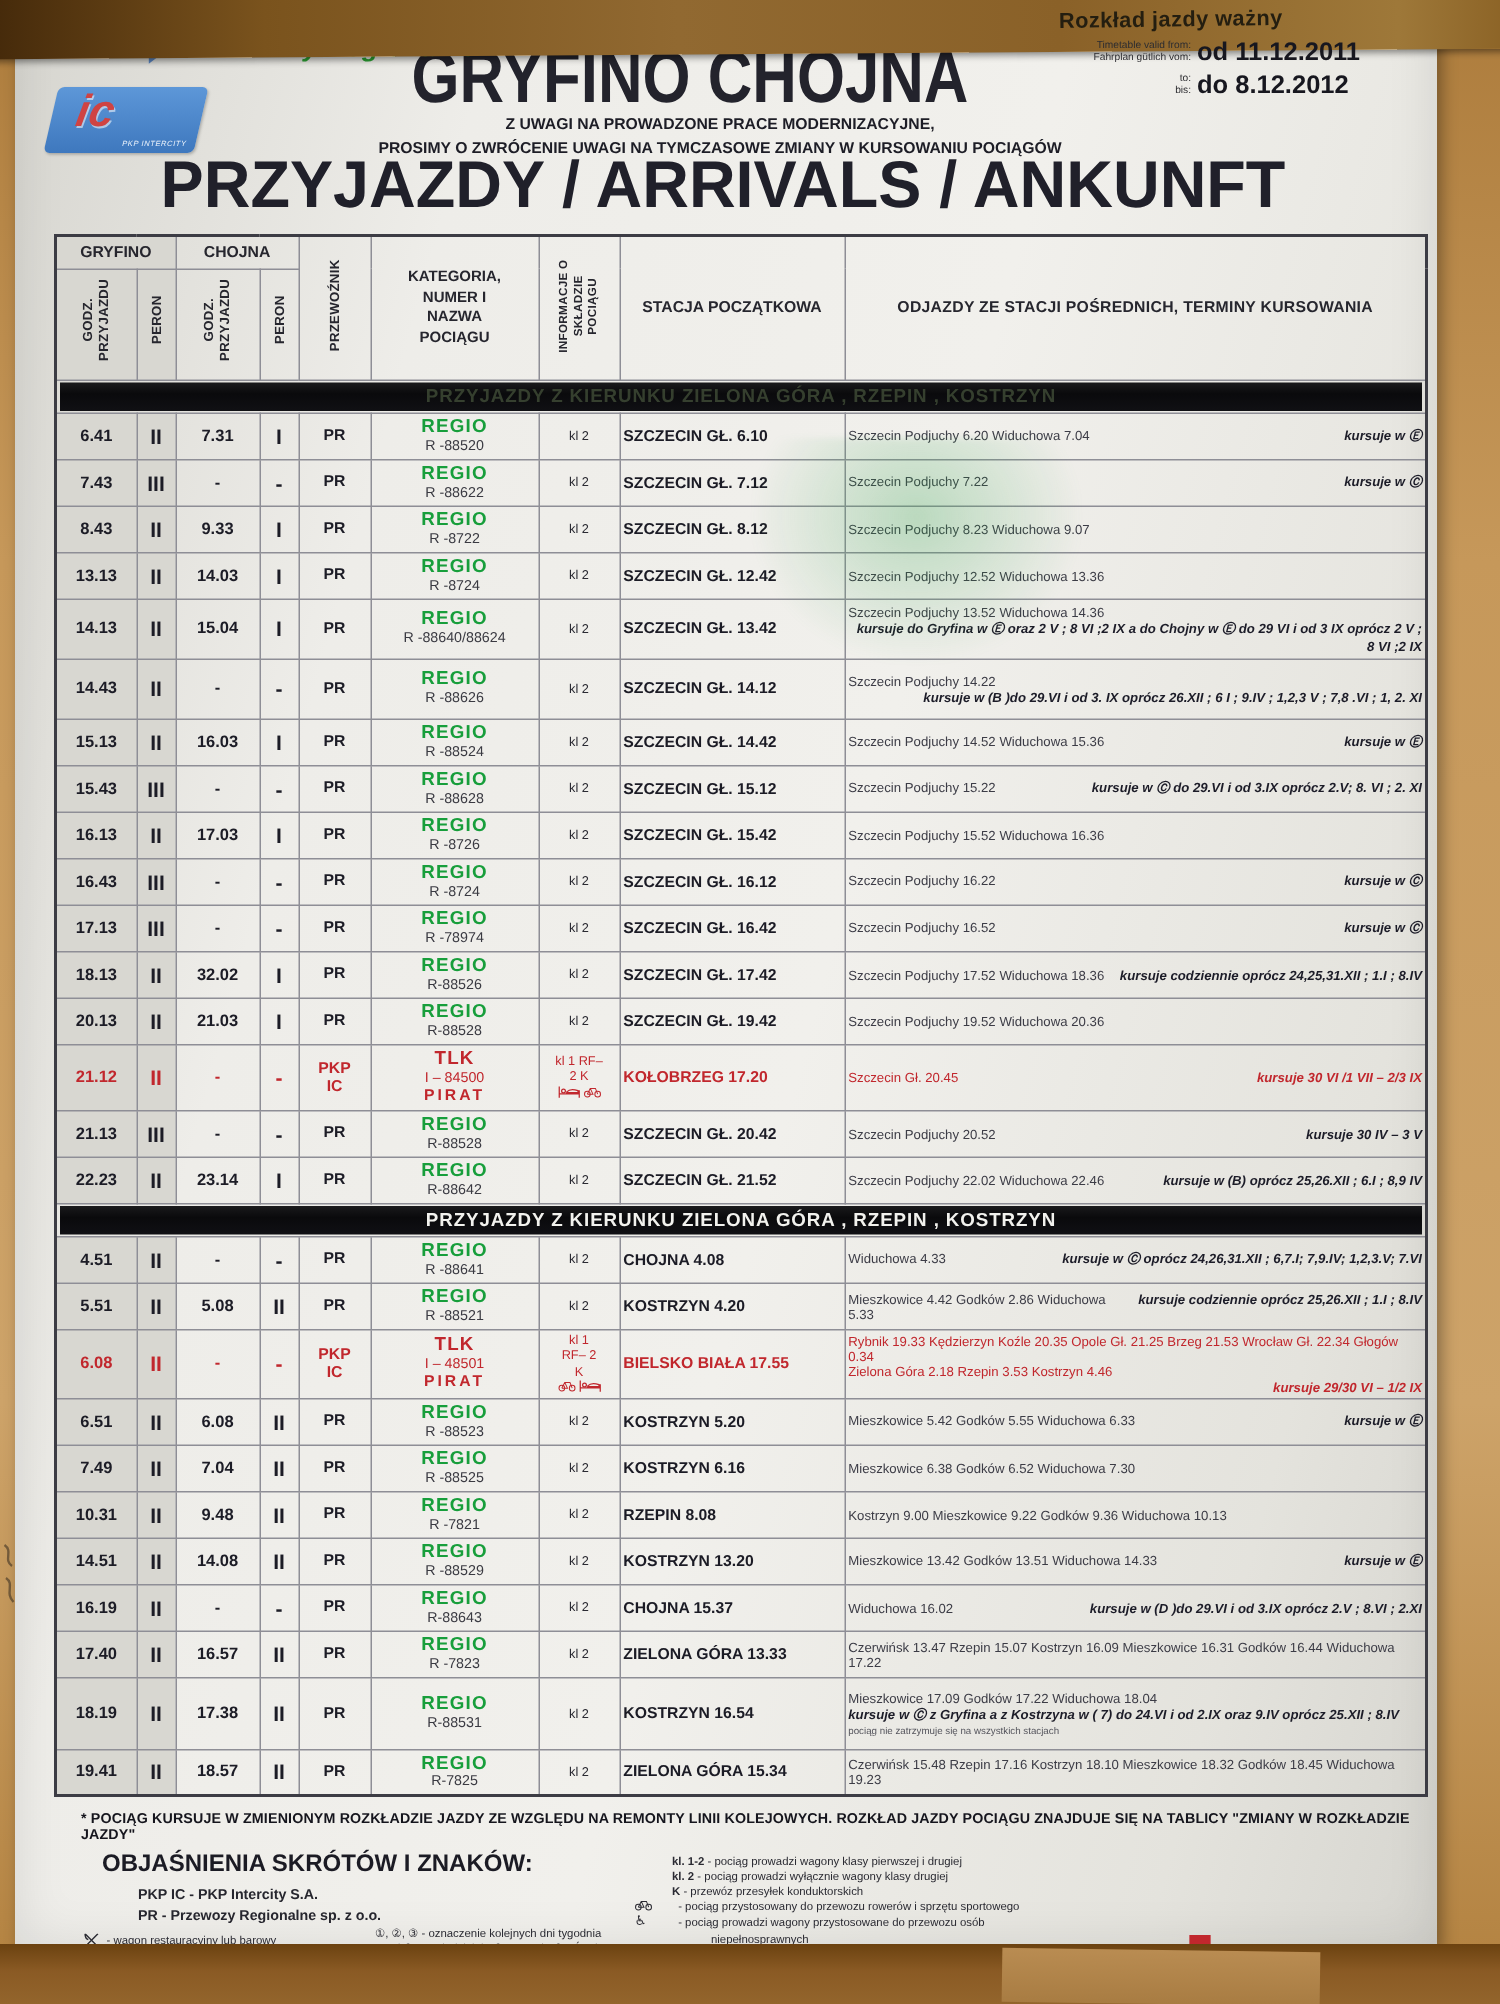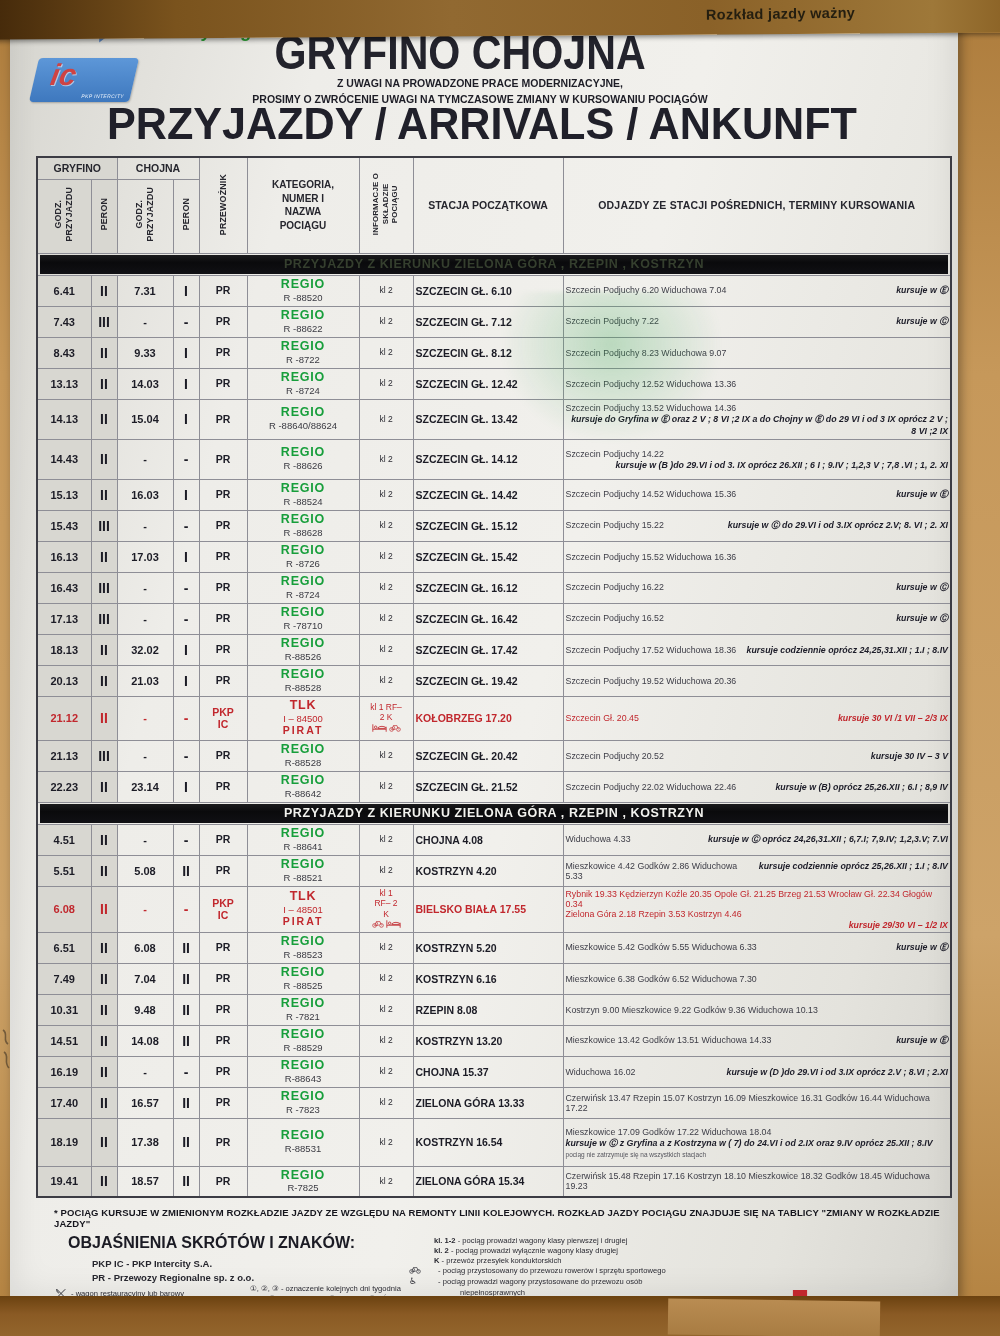--- a/index.html
+++ b/index.html
@@ -110,21 +110,21 @@
   .footnote{margin:9px 0 0 44px;font-size:9.5px;font-weight:bold;color:#15151d;letter-spacing:.1px;}
   .legend{position:relative;margin-top:5px;height:126px;color:#222;}
   .leg-title{position:absolute;left:58px;top:0;font-size:16px;font-weight:bold;color:#1b1b24;}
   .leg-co{position:absolute;left:82px;top:23px;font-size:9.5px;font-weight:bold;color:#26262e;line-height:1.5;}
   .leg-symbols{position:absolute;left:22px;top:55px;width:218px;font-size:7.6px;line-height:1.28;color:#2a2a32;}
   .leg-symbols .ls{display:flex;gap:3px;}
   .leg-symbols .s{min-width:36px;text-align:right;font-weight:bold;flex-shrink:0;}
   .leg-days{position:absolute;left:240px;top:50px;width:214px;font-size:7.6px;line-height:1.3;color:#2a2a32;}
   .leg-days div:nth-child(n+2){padding-left:14px;}
   .leg-kl{position:absolute;left:438px;top:2px;width:238px;font-size:7.6px;line-height:1.3;color:#2a2a32;}
-  .leg-kl div{padding-left:12px;text-indent:-26px;}
+  .leg-kl div{padding-left:26px;text-indent:-26px;}
   .leg-right{position:absolute;left:658px;top:2px;width:288px;text-align:center;
     font-size:9.5px;font-weight:bold;color:#26262e;line-height:1.3;white-space:pre-line;}
   .leg-arrow{position:absolute;left:772px;top:56px;}
 </style>
 </head>
 <body>
 
 <div class="paper">
 
   <div class="pr-logo">
@@ -134,20 +134,32 @@
         <path d="M46 15 H76 V9 L93 22 L76 35 V29 H46 Z" fill="#4a7cc0" opacity=".88"></path>
       </svg>
     </span>
     <span class="pr-name">Przewozy Regionalne</span>
   </div>
 
   <div class="main-title">GRYFINO CHOJNA</div>
 
   <div class="v-block">
     <div class="v-title">Rozkład jazdy ważny</div>
+    <div class="v-grid">
+      <div class="v-labels">
+        <div>Timetable valid from:</div>
+        <div>Fahrplan gütlich vom:</div>
+      </div>
+      <div class="v-val">od 11.12.2011</div>
+      <div class="v-labels">
+        <div>to:</div>
+        <div>bis:</div>
+      </div>
+      <div class="v-val">do  8.12.2012</div>
+    </div>
   </div>
 
   <div class="notice">Z UWAGI NA PROWADZONE PRACE MODERNIZACYJNE,
 PROSIMY O ZWRÓCENIE UWAGI NA TYMCZASOWE ZMIANY W KURSOWANIU POCIĄGÓW</div>
 
   <div class="ic-logo">
     <div class="ic-box">
       <span class="ic-txt">ic</span>
       <span class="ic-sub">PKP INTERCITY</span>
     </div>
@@ -407,21 +419,21 @@
           </td>
         </tr>
         <tr class="trow" style="height:31px">
           <td class="c-time gcol">17.13</td>
           <td class="c-per gcol">III</td>
           <td class="c-time">-</td>
           <td class="c-per">-</td>
           <td class="c-car">PR</td>
           <td class="c-cat">
             <div class="catname">REGIO</div>
-            <div class="num">R -78710</div>
+            <div class="num">R -78974</div>
           </td>
           <td class="c-info">
             <div>kl 2</div>
           </td>
           <td class="c-orig">SZCZECIN GŁ. 16.42</td>
           <td class="c-route">
             <div class="rw">
               <span class="stops">Szczecin Podjuchy 16.52</span>
               <span class="note">kursuje w Ⓒ</span>
             </div>

